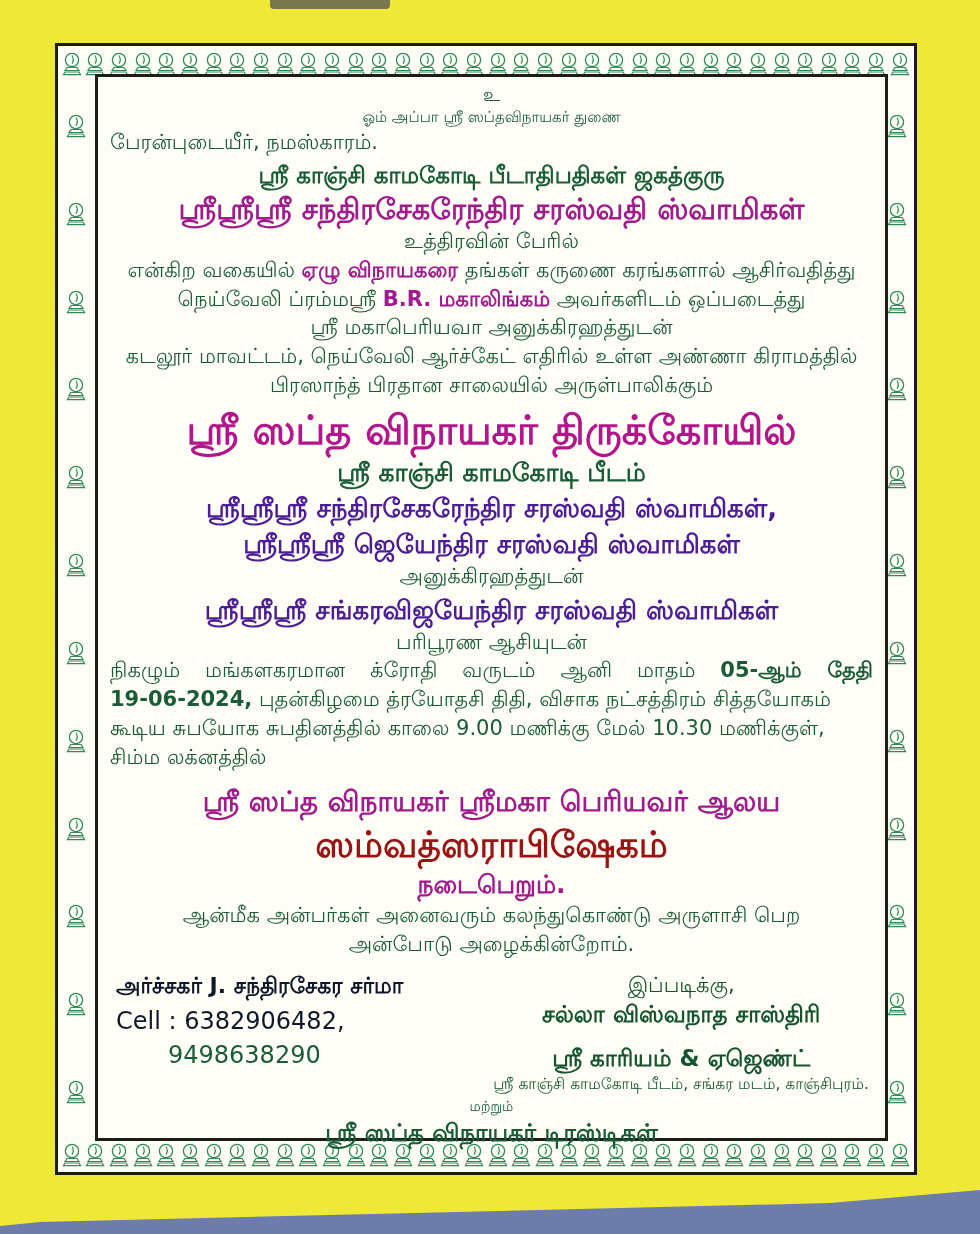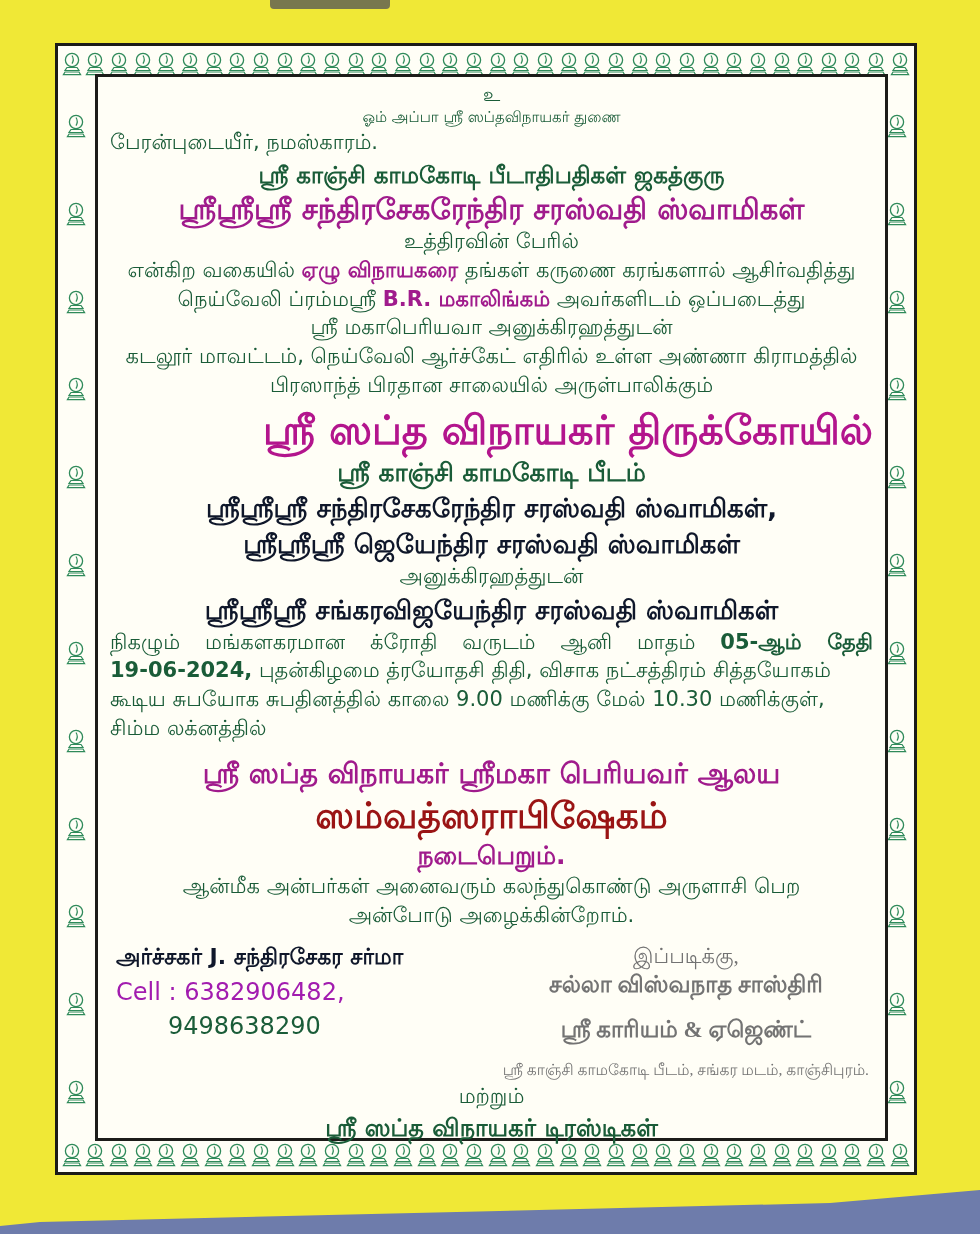--- a/index.html
+++ b/index.html
@@ -29,44 +29,44 @@
   .lamp{width:20px;height:26px;display:block;}
   .inner{
     position:absolute;left:37px;top:28px;right:26px;bottom:31px;
     border:3px solid #1c1c19;box-sizing:border-box;
     padding:4px 12px 2px 12px;
   }
   .line{text-align:center;color:#1a5c38;font-size:21px;line-height:1.32;margin:1px 0;}
   .left{text-align:left;}
   .b{font-weight:bold;}
   .magenta{color:#a01b8c;}
-  .maroon{color:#0f172a;}
+  .maroon{color:#4c1d95;}
   .sz-inv{font-size:19px;margin-bottom:0;}
   .sz-sm{font-size:15px;}
   .jagadguru{font-size:23px;margin-top:3px;}
   .chandra-top{font-size:29px;line-height:1.25;}
   .seven{font-size:23px;margin-top:4px;}
-  .temple-title{font-size:40px;line-height:1.2;margin-top:6px;color:#b3158d;text-align:right;}
+  .temple-title{font-size:40px;line-height:1.2;margin-top:6px;color:#b3158d;}
   .peetam{font-size:25px;margin-top:2px;}
   .acharya{font-size:26px;line-height:1.3;margin-top:3px;}
   .event-l1{font-size:28px;margin-top:13px;}
   .event-title{font-size:36px;line-height:1.25;color:#9a1414;}
   .event-l2{font-size:25px;}
   .datejust{text-align:justify;text-align-last:justify;}
   .footer-row{display:flex;justify-content:space-between;margin-top:14px;}
   .footer-left{text-align:left;padding-left:6px;}
   .footer-left .archakar{font-size:22px;font-weight:bold;color:#0f172a;}
-  .footer-left .phone{font-size:24px;color:#a21caf;margin-top:6px;}
+  .footer-left .phone{font-size:24px;color:#0f172a;margin-top:6px;}
   .footer-left .phone2{font-size:24px;color:#1a5c38;margin-top:6px;padding-left:52px;}
-  .footer-right{text-align:center;padding-right:4px;color:#737373;font-family:Liberation Serif, serif;}
+  .footer-right{text-align:center;padding-right:4px;color:#14532d;}
   .footer-right .ippadikku{font-size:21px;}
   .footer-right .signatory{font-size:23px;font-weight:bold;line-height:1.25;}
   .footer-right .designation{font-size:23px;font-weight:bold;line-height:1.25;margin-top:16px;}
-  .footer-right .orgline{font-size:15.5px;margin-top:17px;}
-  .matrum{font-size:21px;margin-top:2px;}
+  .footer-right .orgline{font-size:15.5px;margin-top:2px;}
+  .matrum{font-size:14px;margin-top:2px;}
   .trustees{font-size:24px;font-weight:bold;margin-top:2px;}
 </style>
 </head>
 <body>
 
 <div class="paper"></div>
 <div class="scan-smudge"></div>
 
 <div class="frame">
   <div class="lamps lamps-top">
@@ -670,20 +670,21 @@
     <div class="line">ஸ்ரீ மகாபெரியவா அனுக்கிரஹத்துடன்</div>
     <div class="line">கடலூர் மாவட்டம், நெய்வேலி ஆர்ச்கேட் எதிரில் உள்ள அண்ணா கிராமத்தில்</div>
     <div class="line">பிரஸாந்த் பிரதான சாலையில் அருள்பாலிக்கும்</div>
 
     <div class="line b temple-title">ஸ்ரீ ஸப்த விநாயகர் திருக்கோயில்</div>
     <div class="line b peetam">ஸ்ரீ காஞ்சி காமகோடி பீடம்</div>
     <div class="line b maroon acharya">ஸ்ரீஸ்ரீஸ்ரீ சந்திரசேகரேந்திர சரஸ்வதி ஸ்வாமிகள்,</div>
     <div class="line b maroon acharya">ஸ்ரீஸ்ரீஸ்ரீ ஜெயேந்திர சரஸ்வதி ஸ்வாமிகள்</div>
     <div class="line">அனுக்கிரஹத்துடன்</div>
     <div class="line b maroon acharya">ஸ்ரீஸ்ரீஸ்ரீ சங்கரவிஜயேந்திர சரஸ்வதி ஸ்வாமிகள்</div>
+    <div class="line">பரிபூரண ஆசியுடன்</div>
 
     <div class="line left datejust"><span>நிகழும் மங்களகரமான க்ரோதி வருடம் ஆனி மாதம் </span><span class="b">05-ஆம் தேதி</span></div>
     <div class="line left"><span class="b">19-06-2024,</span><span> புதன்கிழமை த்ரயோதசி திதி, விசாக நட்சத்திரம் சித்தயோகம்</span></div>
     <div class="line left">கூடிய சுபயோக சுபதினத்தில் காலை 9.00 மணிக்கு மேல் 10.30 மணிக்குள்,</div>
     <div class="line left">சிம்ம லக்னத்தில்</div>
 
     <div class="line b magenta event-l1">ஸ்ரீ ஸப்த விநாயகர் ஸ்ரீமகா பெரியவர் ஆலய</div>
     <div class="line b event-title">ஸம்வத்ஸராபிஷேகம்</div>
     <div class="line b magenta event-l2">நடைபெறும்.</div>
     <div class="line">ஆன்மீக அன்பர்கள் அனைவரும் கலந்துகொண்டு அருளாசி பெற</div>

